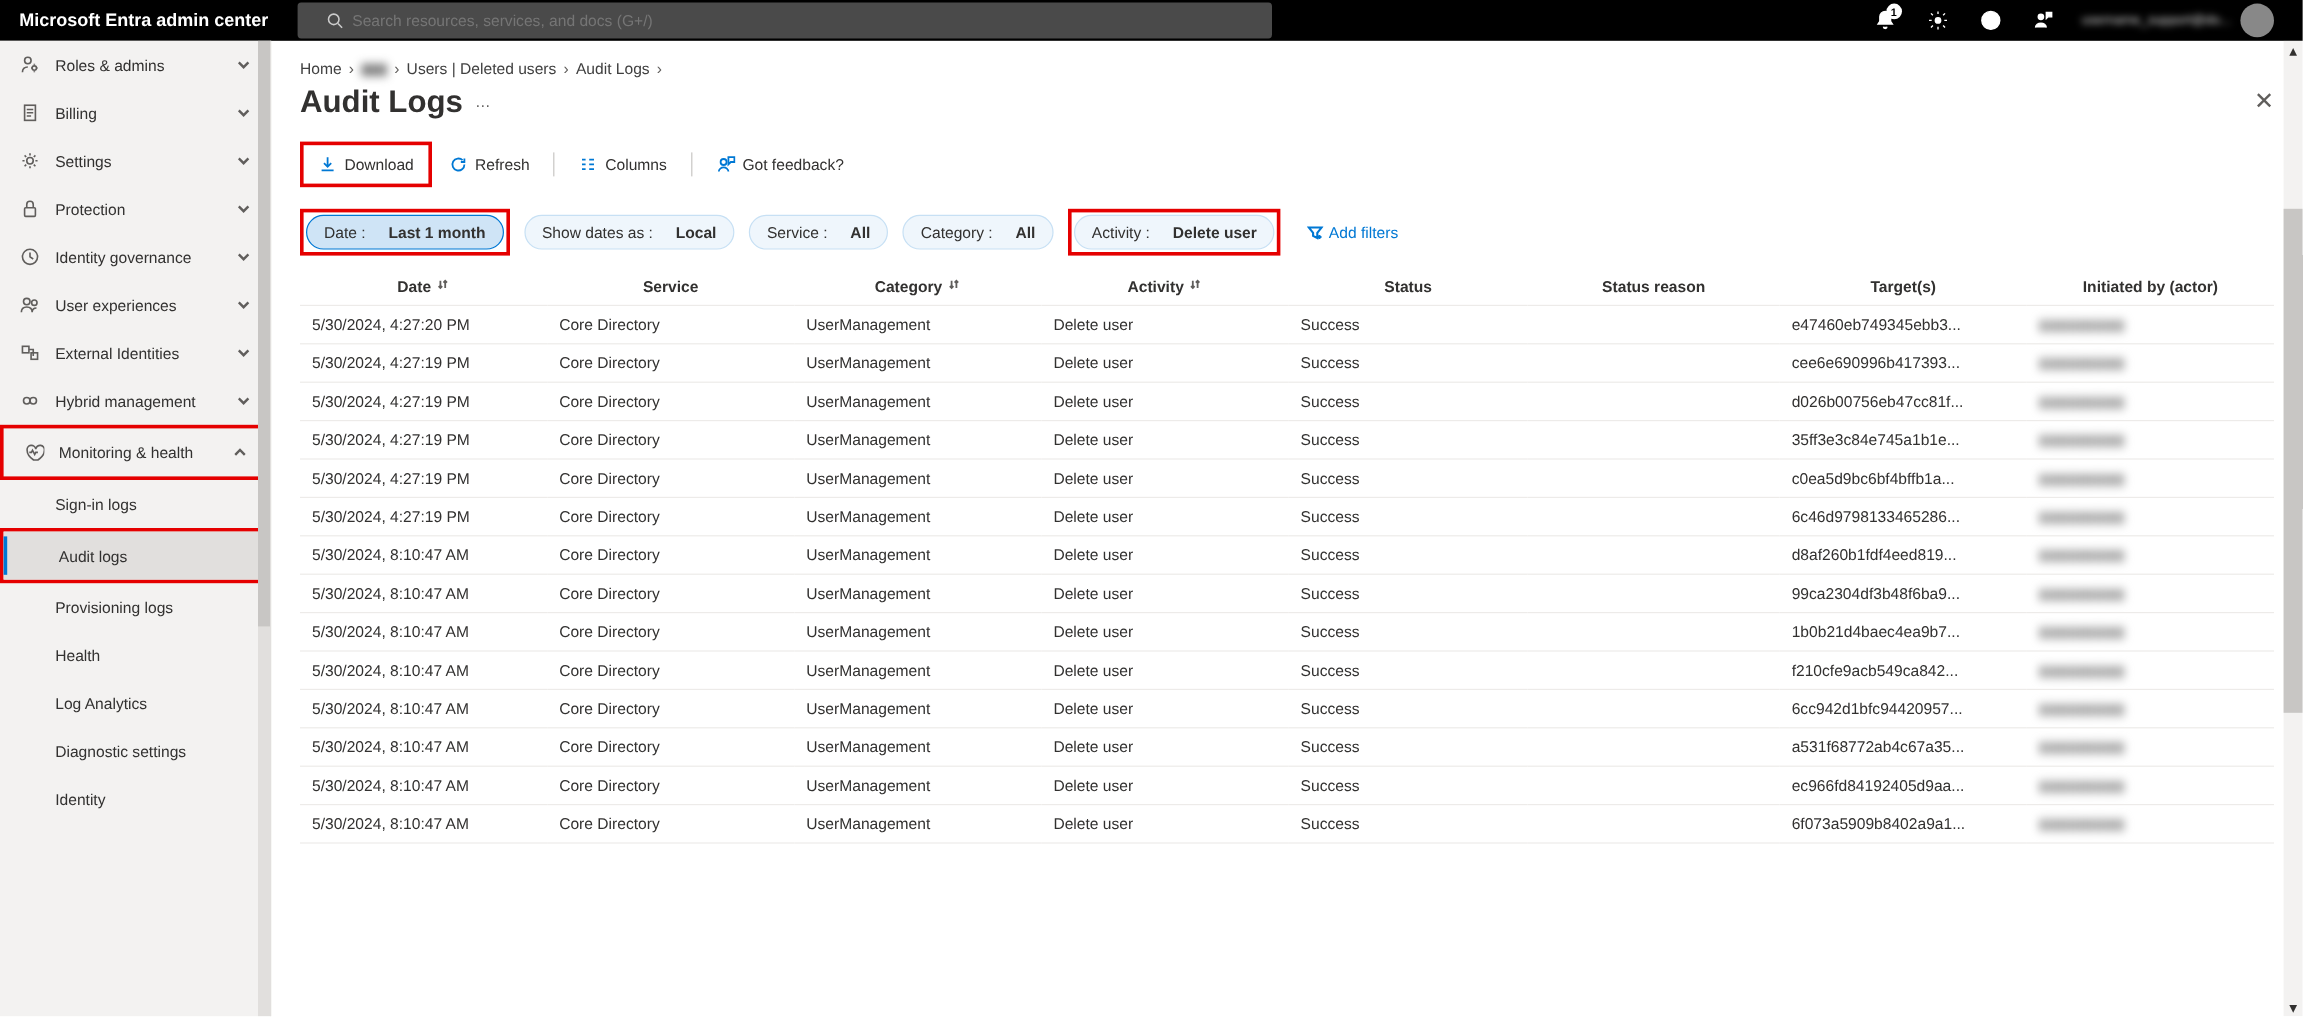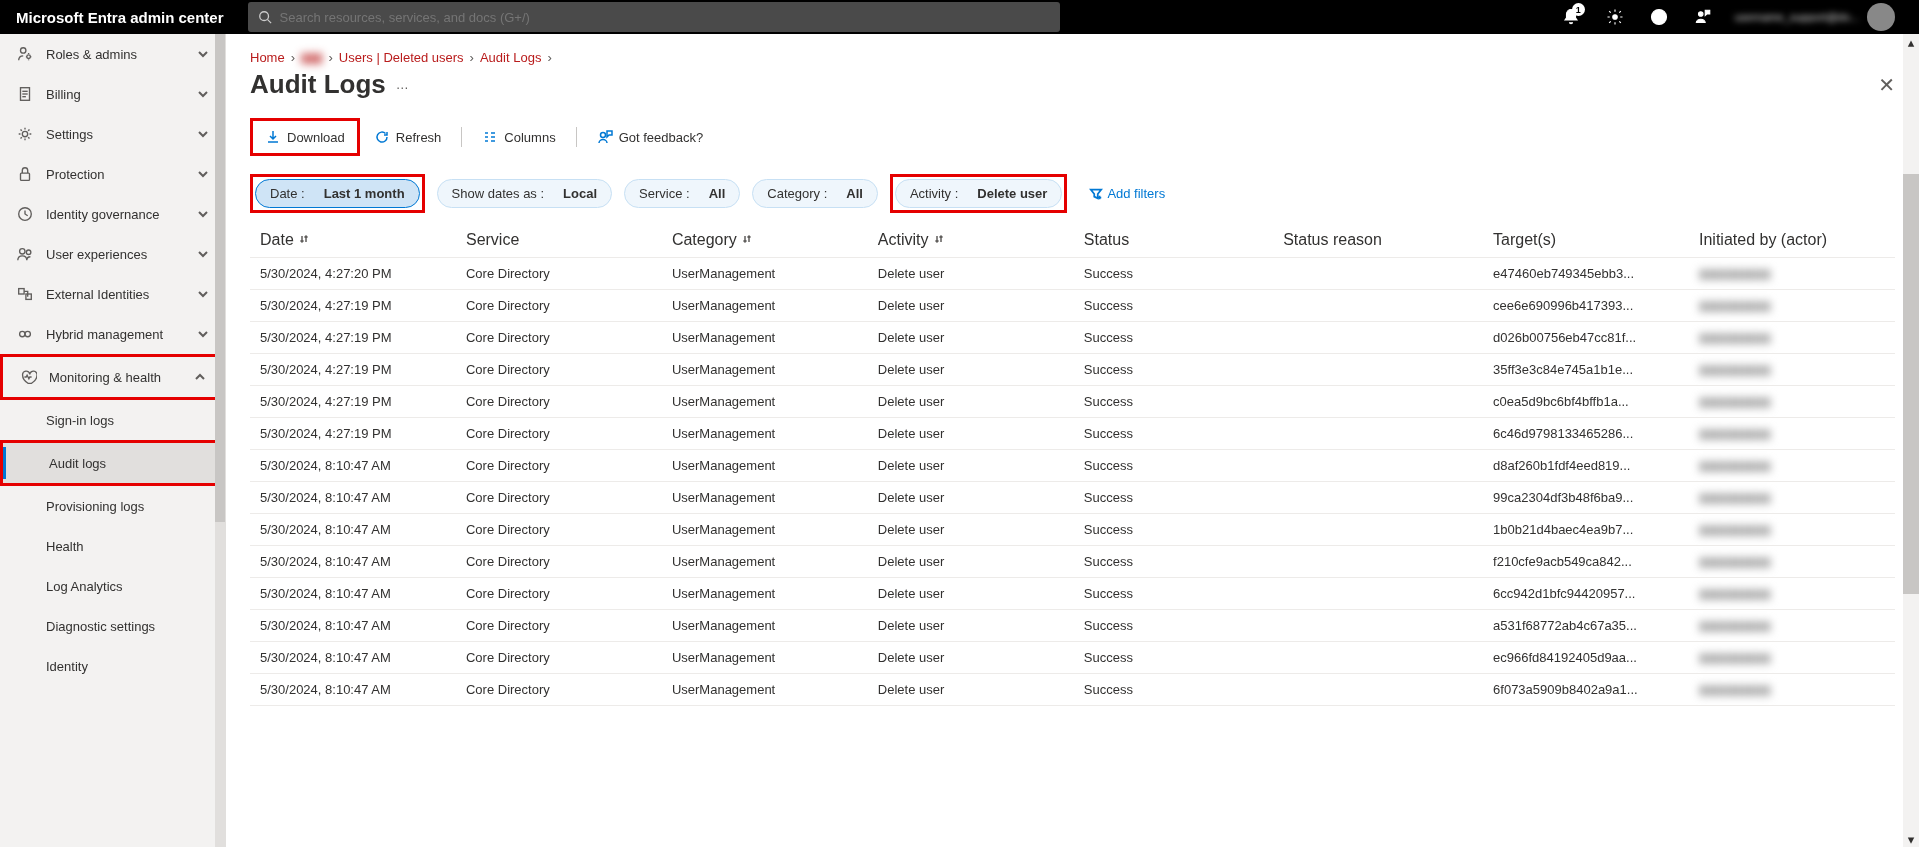--- a/index.html
+++ b/index.html
@@ -1,19 +1,19 @@
 <!DOCTYPE html>
 <html><head>
 <meta charset="utf-8">
 <style>
 * { box-sizing: border-box; margin: 0; padding: 0; }
 body { font-family: "Segoe UI", -apple-system, sans-serif; font-size: 13px; color: #323130; background: #fff; overflow: hidden; }
 .topbar { background: #000; color: #fff; height: 34px; display: flex; align-items: center; padding: 0 16px; }
 .topbar-title { font-size: 15px; font-weight: 600; margin-right: 24px; }
-.search-box { flex: 1; max-width: 812px; background: #4a4a4a; border-radius: 3px; height: 30px; display: flex; align-items: center; padding: 0 10px; color: #ccc; margin-right: 16px; }
+.search-box { flex: 1; max-width: 812px; background: #4a4a4a; border-radius: 3px; height: 30px; display: flex; align-items: center; padding: 0 24px; color: #ccc; margin-right: 16px; }
 .search-box svg { width: 14px; height: 14px; margin-right: 8px; fill: #ccc; }
 .search-box input { background: transparent; border: none; outline: none; color: #ccc; font-size: 13px; flex: 1; }
 .topbar-icons { margin-left: auto; display: flex; align-items: center; gap: 4px; }
 .topbar-icon { width: 40px; height: 40px; display: flex; align-items: center; justify-content: center; cursor: pointer; position: relative; }
 .topbar-icon svg { width: 18px; height: 18px; fill: #fff; stroke: #fff; }
 .badge { position: absolute; top: 6px; right: 6px; background: #fff; color: #000; font-size: 9px; border-radius: 50%; width: 13px; height: 13px; display: flex; align-items: center; justify-content: center; font-weight: bold; }
 .user-info { display: flex; align-items: center; gap: 8px; padding: 0 8px; }
 .user-name { font-size: 11px; color: #ddd; filter: blur(3px); white-space: nowrap; }
 .avatar { width: 28px; height: 28px; border-radius: 50%; background: #888; }
 .main { display: flex; height: calc(100vh - 40px); }
@@ -23,38 +23,38 @@
 .sidebar-item { display: flex; align-items: center; padding: 0 16px; height: 40px; cursor: pointer; position: relative; }
 .sidebar-item.selected { background: #e1dfdd; }
 .sidebar-item.selected::before { content: ""; position: absolute; left: 0; top: 10%; height: 80%; width: 3px; background: #0078d4; }
 .sidebar-icon { width: 18px; height: 18px; margin-right: 12px; fill: none; stroke: #605e5c; stroke-width: 1.5; flex-shrink: 0; }
 .sidebar-item.sub { padding-left: 46px; }
 .chevron { margin-left: auto; width: 12px; height: 12px; stroke: #605e5c; fill: none; stroke-width: 2; }
 .highlight-box { border: 3px solid #e50000; }
 .content { flex: 1; overflow: auto; position: relative; }
 .content-inner { padding: 16px 24px 0; }
 .breadcrumb { display: flex; align-items: center; gap: 6px; font-size: 13px; margin-bottom: 4px; }
-.breadcrumb a { color: #b91c1c; text-decoration: none; cursor: pointer; }
+.breadcrumb a { color: #404040; text-decoration: none; cursor: pointer; }
 .breadcrumb .sep { color: #605e5c; }
 .page-header { display: flex; align-items: center; margin-bottom: 18px; }
 .page-title { font-size: 26px; font-weight: 600; }
 .page-title-more { margin-left: 10px; color: #605e5c; }
 .close-x { margin-left: auto; font-size: 20px; color: #605e5c; cursor: pointer; font-weight: 300; }
 .toolbar { display: flex; align-items: center; gap: 4px; margin-bottom: 18px; }
 .toolbar-btn { display: flex; align-items: center; gap: 6px; padding: 6px 10px; cursor: pointer; color: #323130; font-size: 13px; border-radius: 2px; }
 .toolbar-btn svg { width: 16px; height: 16px; stroke: #0078d4; fill: none; stroke-width: 1.5; }
 .toolbar-sep { width: 1px; height: 20px; background: #c8c6c4; margin: 0 6px; }
 .filters { display: flex; align-items: center; gap: 12px; margin-bottom: 10px; flex-wrap: wrap; }
 .filter-pill { background: #eff6fc; border: 1px solid #c7e0f4; border-radius: 16px; padding: 6px 14px; font-size: 13px; cursor: pointer; display: flex; align-items: center; }
 .filter-pill.active { border-color: #0078d4; background: #cfe4f6; }
 .filter-pill b { font-weight: 600; margin-left: 19px; }
 .add-filter { display: flex; align-items: center; gap: 4px; color: #0078d4; cursor: pointer; font-size: 13px; padding: 6px 10px; }
 .add-filter svg { width: 14px; height: 14px; stroke: #0078d4; fill: none; stroke-width: 2; }
 .table { width: 100%; border-collapse: collapse; }
-.table th { text-align: left; font-weight: 400; padding: 8px 10px; border-bottom: 1px solid #edebe9; font-size: 16px; white-space: nowrap; }
+.table th { text-align: center; font-weight: 700; padding: 8px 10px; border-bottom: 1px solid #edebe9; font-size: 13px; white-space: nowrap; }
 .table td { padding: 8px 10px; border-bottom: 1px solid #edebe9; font-size: 13px; white-space: nowrap; overflow: hidden; text-overflow: ellipsis; }
 .blurred { filter: blur(4px); color: #888; }
 .sort-icon { width: 12px; height: 12px; stroke: #605e5c; fill: none; stroke-width: 1.5; }
 .hl-wrap { display: inline-block; border: 3px solid #e50000; padding: 2px; }
 .vscroll { position: absolute; right: 0; top: 0; width: 16px; height: 100%; background: #f3f2f1; }
 .vscroll-thumb { width: 16px; background: #c8c6c4; position: absolute; top: 140px; height: 420px; }
 .vscroll-arrow { width: 16px; height: 16px; display: flex; align-items: center; justify-content: center; position: absolute; }
 .col-date { width: 155px; } .col-service { width: 155px; } .col-category { width: 155px; } .col-activity { width: 155px; } .col-status { width: 150px; } .col-reason { width: 158px; } .col-target { width: 155px; max-width: 155px; } .col-actor { width: 155px; }
 </style>
 </head>

